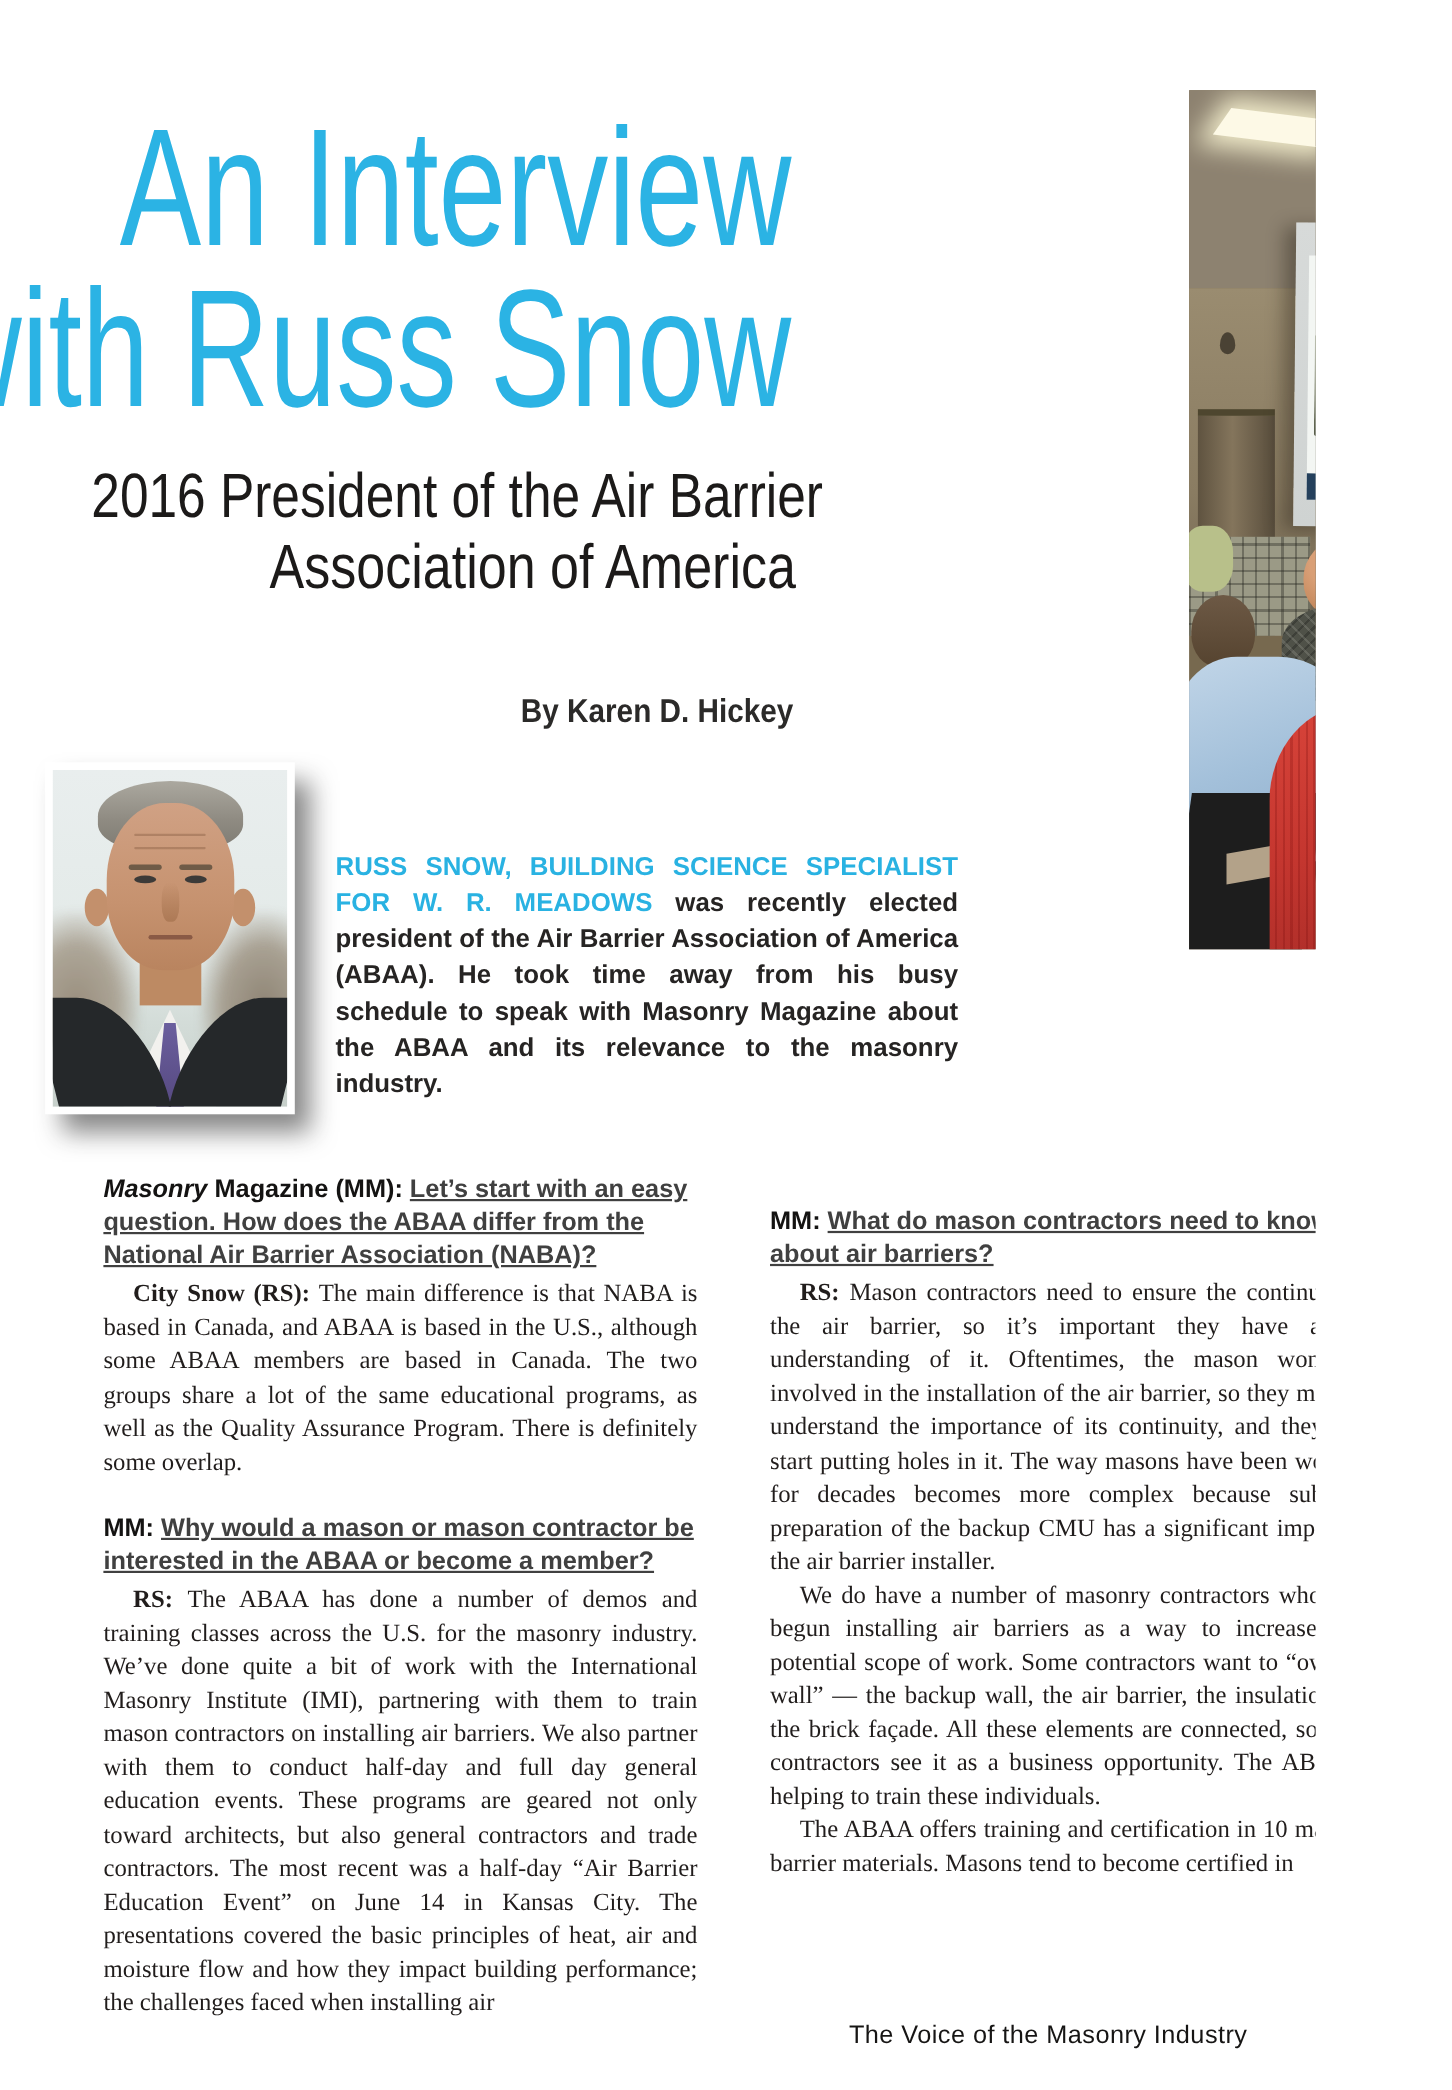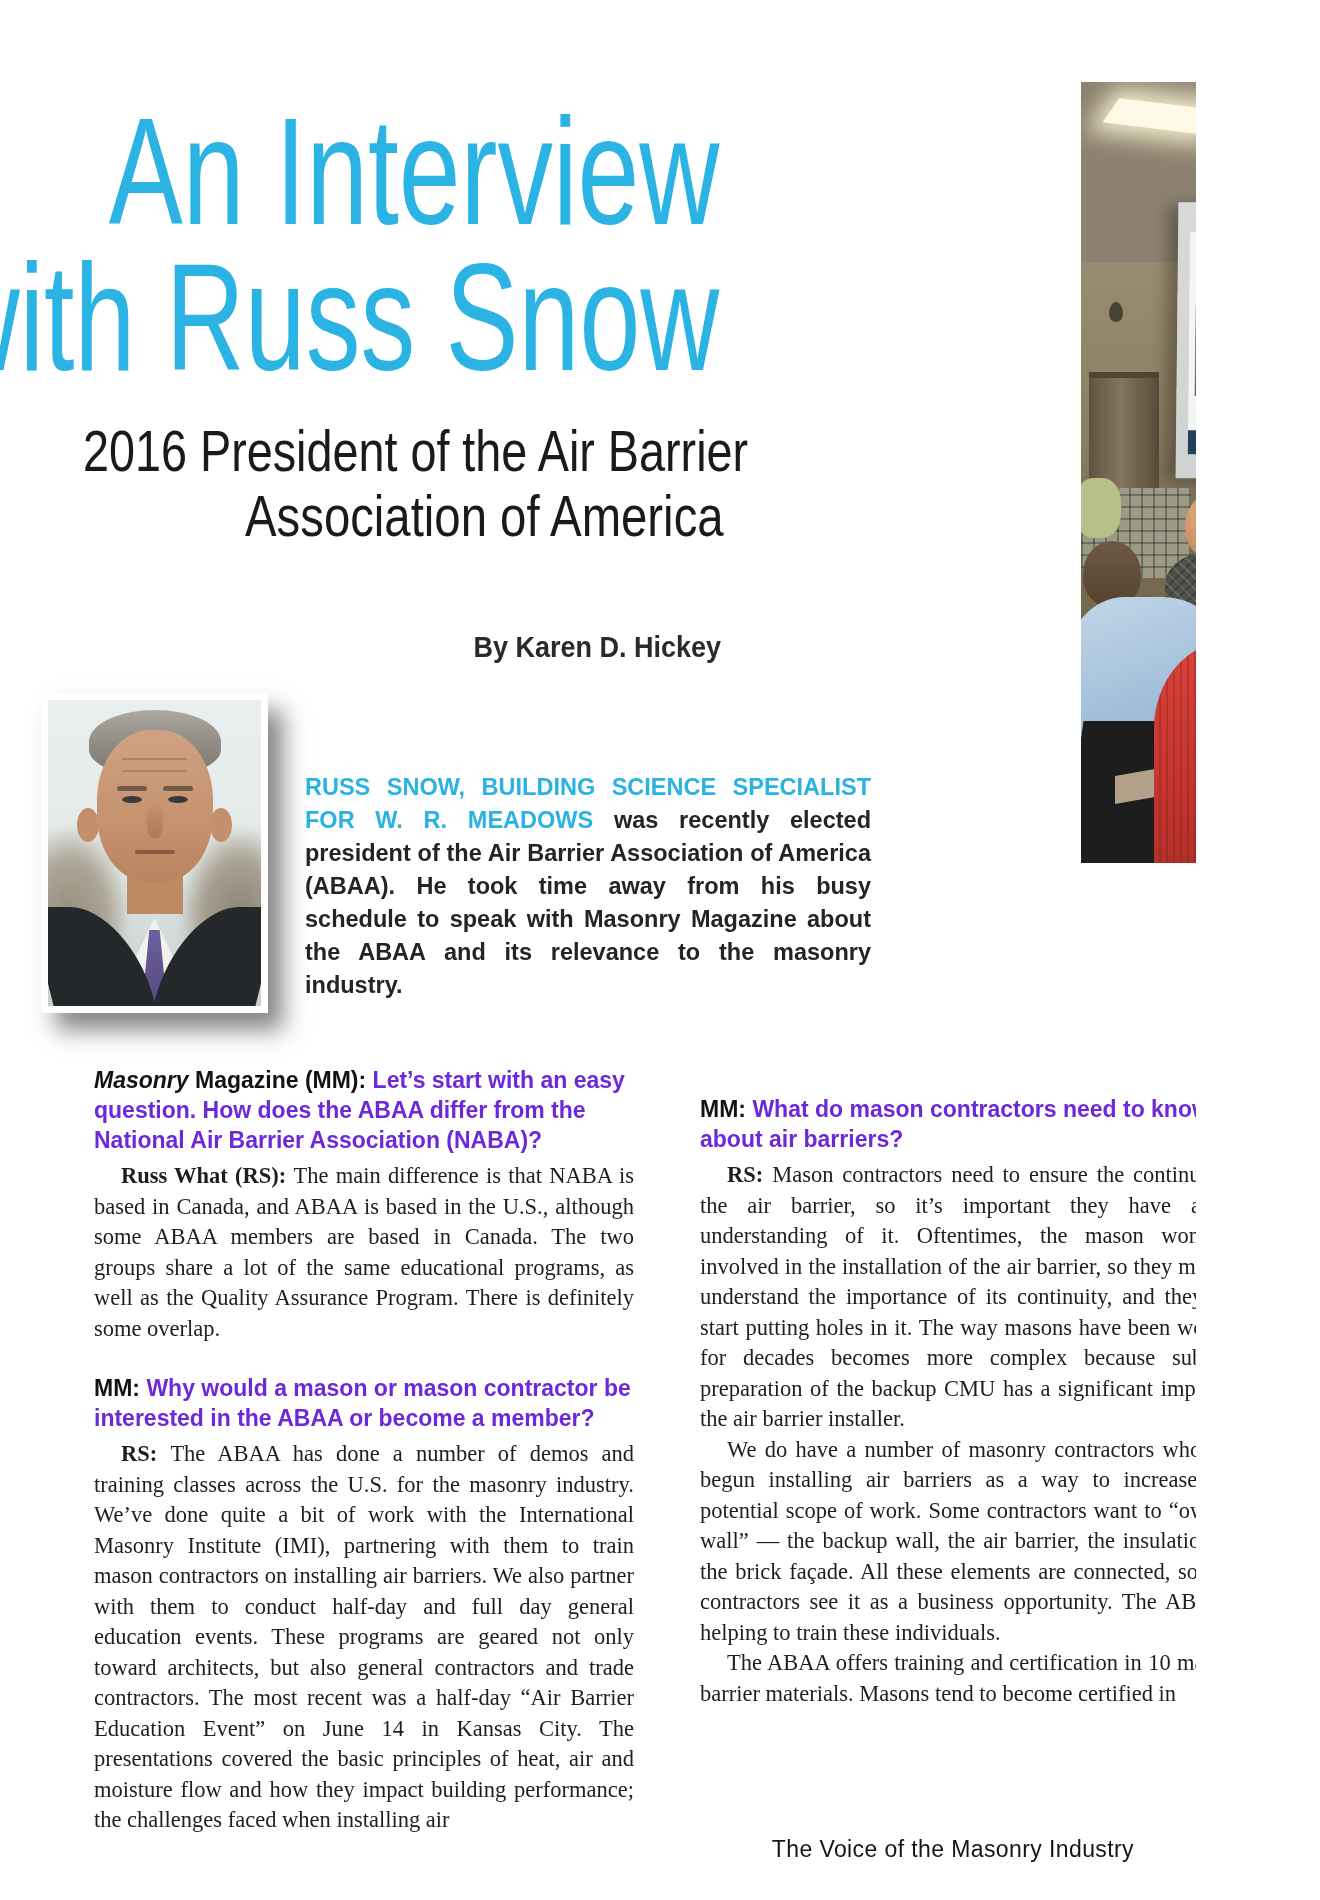--- a/index.html
+++ b/index.html
@@ -132,21 +132,21 @@
   .aud-table{position:absolute;left:34px;top:236px;width:80px;height:28px;background:#b5a astray;
         background:#b3a289;transform:skewY(-10deg);}
 
   
   .col{position:absolute;top:1065px;font-family:"Liberation Serif",serif;
        font-size:22.5px;line-height:30.5px;color:#211d1c;text-align:justify;}
   .col-left{left:94px;width:540px;}
   .col-right{left:700px;width:552px;}
   .qhead{margin:0 0 6px 0;font-family:"Liberation Sans",sans-serif;font-weight:700;
          font-size:23px;line-height:30px;color:#141312;text-align:left;}
-  .qhead .q-cyan{color:#6d28d9;}
+  .qhead .q-cyan{color:#404040;text-decoration:underline;}
   .qhead.spaced{margin-top:29px;}
   .body-p{margin:0;text-indent:27px;}
   .body-p.no-indent{text-indent:0;}
   .body-p strong{font-weight:700;}
 
   
   .footer{position:absolute;left:22px;right:62px;top:1836px;height:30px;
           font-family:"Liberation Sans",sans-serif;font-size:23px;color:#161514;}
   .footer-left{position:absolute;left:0;top:0;display:inline-flex;align-items:center;}
   .f-pg{font-weight:700;}
@@ -227,21 +227,21 @@
       <div class="hs-tie"></div>
       <div class="hs-jacket hs-jacket-l"></div>
       <div class="hs-jacket hs-jacket-r"></div>
     </div>
   </div>
 
   <p class="intro"><span class="lead">RUSS SNOW, BUILDING SCIENCE SPECIALIST FOR W. R. MEADOWS</span><span> was recently elected president of the Air Barrier Association of America (ABAA). He took time away from his busy schedule to speak with Masonry Magazine about the ABAA and its relevance to the masonry industry.</span></p>
 
   <div class="col col-left">
     <p class="qhead"><em>Masonry</em><span> Magazine (MM): </span><span class="q-cyan">Let’s start with an easy question. How does the ABAA differ from the National Air Barrier Association (NABA)?</span></p>
-    <p class="body-p"><strong>Russ What (RS): </strong><span>The main difference is that NABA is based in Canada, and ABAA is based in the U.S., although some ABAA members are based in Canada. The two groups share a lot of the same educational programs, as well as the Quality Assurance Program. There is definitely some overlap.</span></p>
+    <p class="body-p"><strong>City Snow (RS): </strong><span>The main difference is that NABA is based in Canada, and ABAA is based in the U.S., although some ABAA members are based in Canada. The two groups share a lot of the same educational programs, as well as the Quality Assurance Program. There is definitely some overlap.</span></p>
     <p class="qhead spaced"><span>MM: </span><span class="q-cyan">Why would a mason or mason contractor be interested in the ABAA or become a member?</span></p>
     <p class="body-p"><strong>RS: </strong><span>The ABAA has done a number of demos and training classes across the U.S. for the masonry industry. We’ve done quite a bit of work with the International Masonry Institute (IMI), partnering with them to train mason contractors on installing air barriers. We also partner with them to conduct half-day and full day general education events. These programs are geared not only toward architects, but also general contractors and trade contractors. The most recent was a half-day “Air Barrier Education Event” on June 14 in Kansas City. The presentations covered the basic principles of heat, air and moisture flow and how they impact building performance; the challenges faced when installing air</span></p>
   </div>
 
   <div class="col col-right">
     <p class="qhead spaced"><span>MM: </span><span class="q-cyan">What do mason contractors need to know about air barriers?</span></p>
     <p class="body-p"><strong>RS: </strong><span>Mason contractors need to ensure the continuity of the air barrier, so it’s important they have a full understanding of it. Oftentimes, the mason won’t be involved in the installation of the air barrier, so they may not understand the importance of its continuity, and they may start putting holes in it. The way masons have been working for decades becomes more complex because substrate preparation of the backup CMU has a significant impact on the air barrier installer.</span></p>
     <p class="body-p"><span>We do have a number of masonry contractors who have begun installing air barriers as a way to increase their potential scope of work. Some contractors want to “own the wall” — the backup wall, the air barrier, the insulation and the brick façade. All these elements are connected, so these contractors see it as a business opportunity. The ABAA is helping to train these individuals.</span></p>
     <p class="body-p"><span>The ABAA offers training and certification in 10 main air barrier materials. Masons tend to become certified in</span></p>
   </div>

